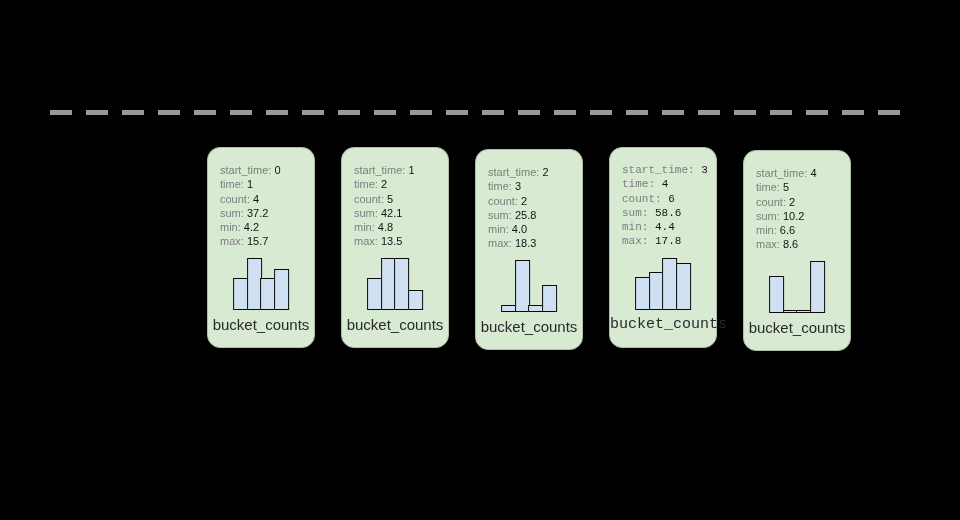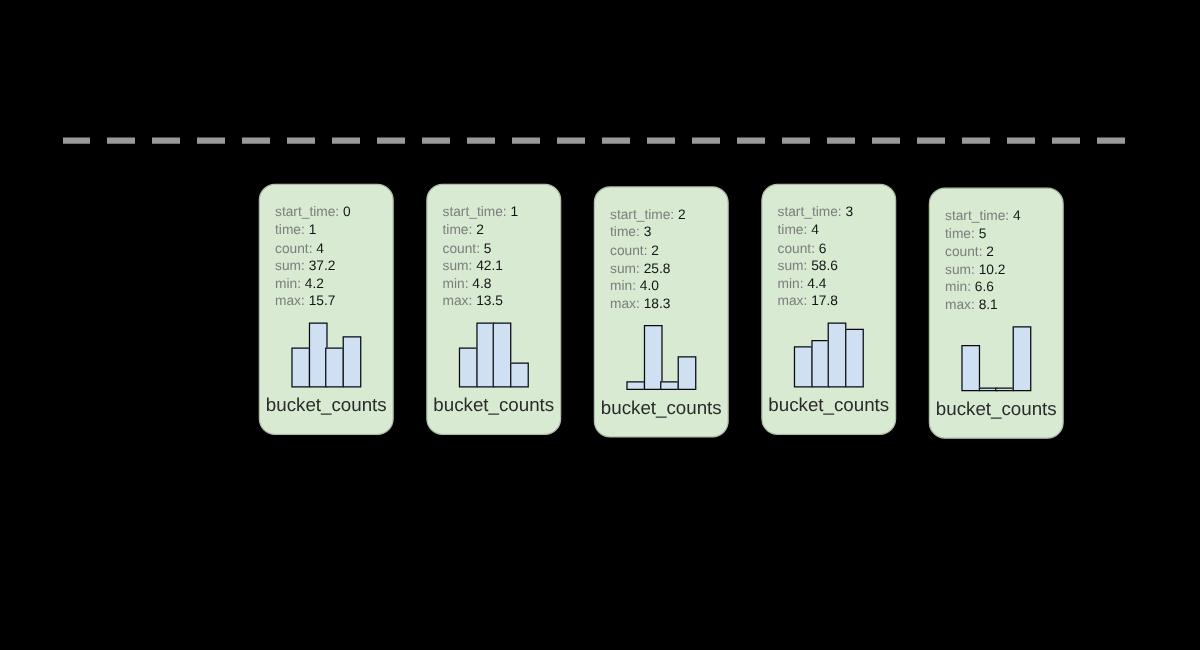--- a/index.html
+++ b/index.html
@@ -61,21 +61,21 @@
     margin-right: 26px;
     position: relative;
     box-shadow: 0 1px 2px rgba(0,0,0,0.35);
   }
   .card:last-child { margin-right: 0; }
 
   
   .card.offset-1 { margin-top: 0px; }
   .card.offset-2 { margin-top: 0px; }
   .card.offset-3 { margin-top: 2px; }
-  .card.offset-4 { margin-top: 0px; }
+  .card.offset-4 { margin-top: 0px; font-family: Liberation Mono, monospace; }
   .card.offset-5 { margin-top: 3px; }
 
   .fields {
     position: absolute;
     left: 12px;
     top: 15px;
     right: 6px;
   }
   .field {
     font-size: 11px;
@@ -212,21 +212,21 @@
       <div class="hist-label">bucket_counts</div>
     </div>
 
     <div class="card offset-5">
       <div class="fields">
         <div class="field"><span class="k">start_time:</span> <span class="v">4</span></div>
         <div class="field"><span class="k">time:</span> <span class="v">5</span></div>
         <div class="field"><span class="k">count:</span> <span class="v">2</span></div>
         <div class="field"><span class="k">sum:</span> <span class="v">10.2</span></div>
         <div class="field"><span class="k">min:</span> <span class="v">6.6</span></div>
-        <div class="field"><span class="k">max:</span> <span class="v">8.1</span></div>
+        <div class="field"><span class="k">max:</span> <span class="v">8.6</span></div>
       </div>
       <div class="histogram">
         <div class="hist-inner">
             <div class="bar" style="height: 37px;"></div>
             <div class="bar" style="height: 3px;"></div>
             <div class="bar" style="height: 3px;"></div>
             <div class="bar" style="height: 52px;"></div>
           </div>
       </div>
       <div class="hist-label">bucket_counts</div>

